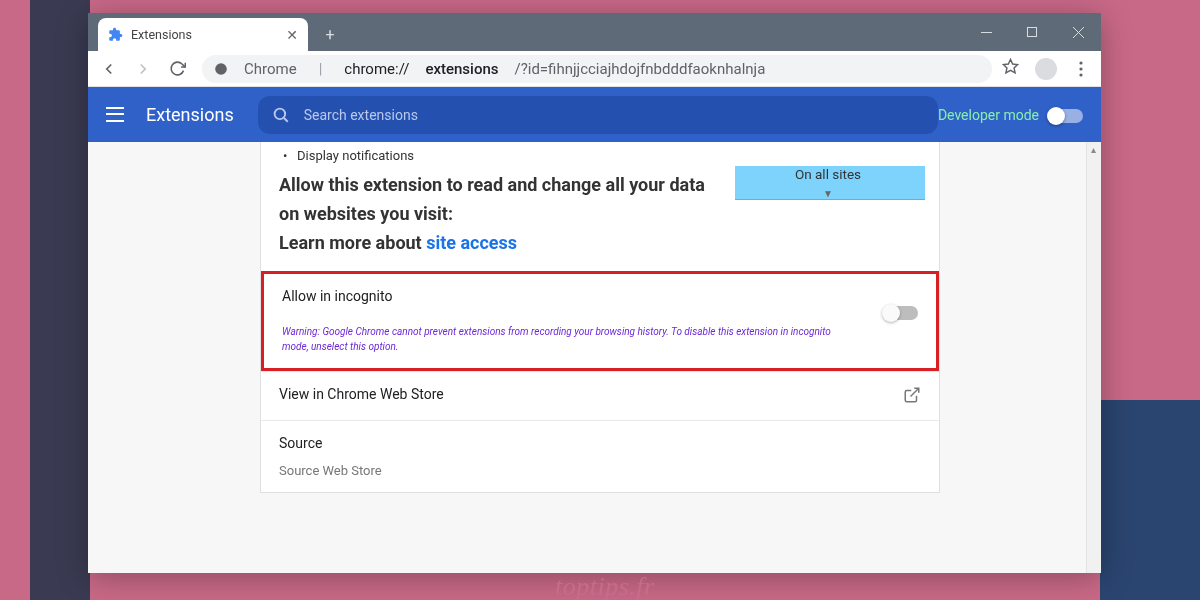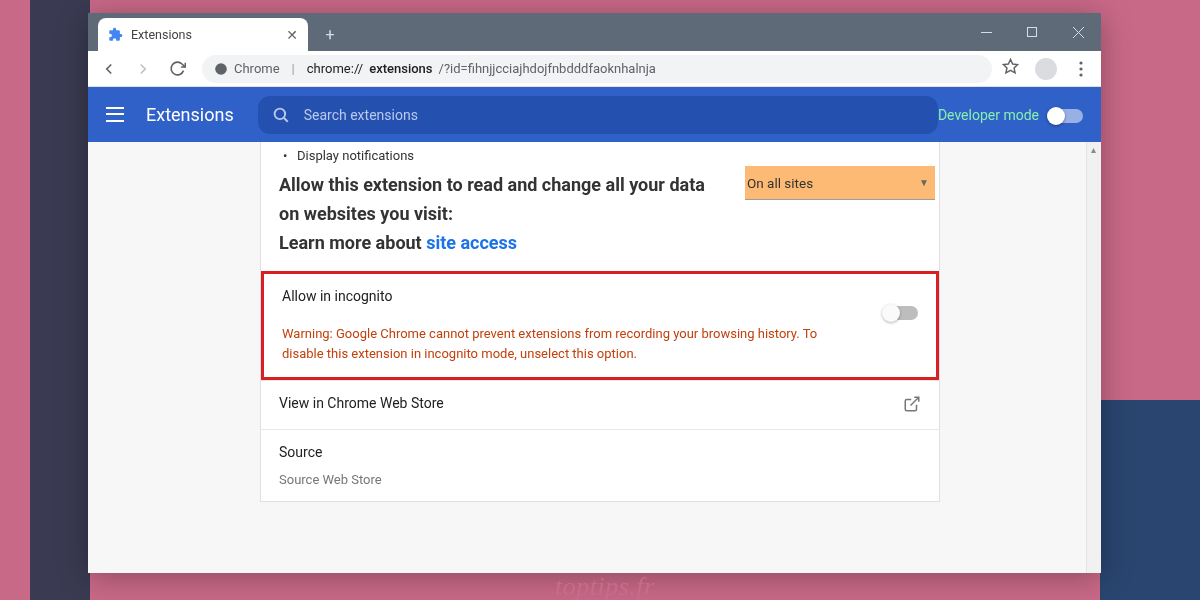--- a/index.html
+++ b/index.html
@@ -22,21 +22,21 @@
   .tab .puzzle { width: 15px; height: 15px; margin-right: 8px; color: #4285f4; }
   .tab .close-x { margin-left: auto; color: #666; font-size: 14px; cursor: pointer; }
   .new-tab { width: 28px; height: 28px; display: flex; align-items: center; justify-content: center; color: #d8dde4; font-size: 16px; margin-left: 8px; margin-bottom: 3px; cursor: pointer; }
   .window-controls { margin-left: auto; display: flex; height: 100%; }
   .win-btn { width: 46px; display: flex; align-items: center; justify-content: center; color: #d8dde4; cursor: pointer; }
   
   
   .addrbar { height: 36px; background: #ffffff; border-bottom: 1px solid #e0e0e0; display: flex; align-items: center; padding: 0 6px; gap: 4px; }
   .nav-btn { width: 30px; height: 30px; display: flex; align-items: center; justify-content: center; color: #5f6368; cursor: pointer; border-radius: 50%; }
   .nav-btn.disabled { color: #bdc1c6; }
-  .addr-field { flex: 1; height: 28px; background: #f1f3f4; border-radius: 14px; display: flex; align-items: center; padding: 0 12px; font-size: 13px; color: #5f6368; gap: 6px; margin: 0 6px;}
+  .addr-field { flex: 1; height: 28px; background: #f1f3f4; border-radius: 14px; display: flex; align-items: center; padding: 0 12px; font-size: 15px; color: #5f6368; gap: 16px; margin: 0 6px;}
   .addr-field .host { color: #202124; }
   .addr-field .bold { font-weight: 500; color:#202124; }
   .addr-field .sep { color: #9aa0a6; margin: 0 6px; }
   .star { color: #5f6368; cursor: pointer; margin-right: 6px;}
   .avatar { width: 22px; height: 22px; border-radius: 50%; background: #dadce0; margin: 0 6px; cursor: pointer; }
   .menu-dots { width: 28px; display:flex; align-items:center; justify-content:center; cursor:pointer; color:#5f6368;}
   
   
   .ext-header { height: 55px; background: #3061c9; display: flex; align-items: center; padding: 0 18px; color: #fff; }
   .hamburger { width: 20px; height: 20px; margin-right: 20px; cursor: pointer; display:flex; flex-direction:column; justify-content:space-around;}
@@ -57,26 +57,26 @@
   
   .row { padding: 14px 18px 14px 18px; border-top: 1px solid #e8e8e8; position: relative; }
   .row.first { border-top: none; padding-top: 6px;}
   
   .bullet-item { font-size: 13px; color: #333; padding-left: 18px; position: relative; margin-bottom: 8px;}
   .bullet-item::before { content: "•"; position: absolute; left: 4px; color: #333; }
   
   .perm-text { font-size: 18px; color: #333; line-height: 1.6; font-weight: bold; }
   .link { color: #1a73e8; cursor: pointer; }
   
-  .dropdown { position: absolute; right: 4px; top: 24px; width: 190px; height: 34px; border-bottom: 1px solid #9e9e9e; display: flex; align-items: center; justify-content: space-between; font-size: 13.5px; color: #333; padding: 0 6px 0 2px; cursor: pointer; background: #fdba74;}
+  .dropdown { position: absolute; right: 14px; top: 24px; width: 190px; height: 34px; border-bottom: 1px solid #9e9e9e; display: flex; align-items: center; justify-content: space-between; font-size: 13.5px; color: #333; padding: 0 6px 0 2px; cursor: pointer; background: #7dd3fc; flex-direction: column;}
   .dropdown .arrow-down { color: #666; font-size: 10px; }
   
   .highlight-row { border: 3px solid #d81f23; }
   .row-title { font-size: 14px; color: #202124; margin-bottom: 20px; }
-  .row-desc { font-size: 13px; color: #c2410c; line-height: 1.5; max-width: 560px;}
+  .row-desc { font-size: 10px; color: #6d28d9; line-height: 1.5; max-width: 560px; font-style: italic;}
   
   .toggle-gray { position: absolute; right: 18px; top: 32px; width: 34px; height: 14px; background: #bdbdbd; border-radius: 7px; cursor: pointer; }
   .toggle-gray .knob { width: 18px; height: 18px; background: #fafafa; border-radius: 50%; position: absolute; top: -2px; left: -2px; box-shadow: 0 1px 3px rgba(0,0,0,0.3); }
   
   .open-icon { position: absolute; right: 18px; top: 14px; width: 18px; height: 18px; color: #777; cursor: pointer; }
   
   .source-row .row-title { margin-bottom: 12px; }
   .source-val { font-size: 13px; color: #777; }
   
   .watermark { position: absolute; left: 555px; bottom: -2px; font-family: Georgia, serif; font-size: 26px; font-style: italic; color: #c86b8b; z-index: 5; letter-spacing: 0.5px;}

